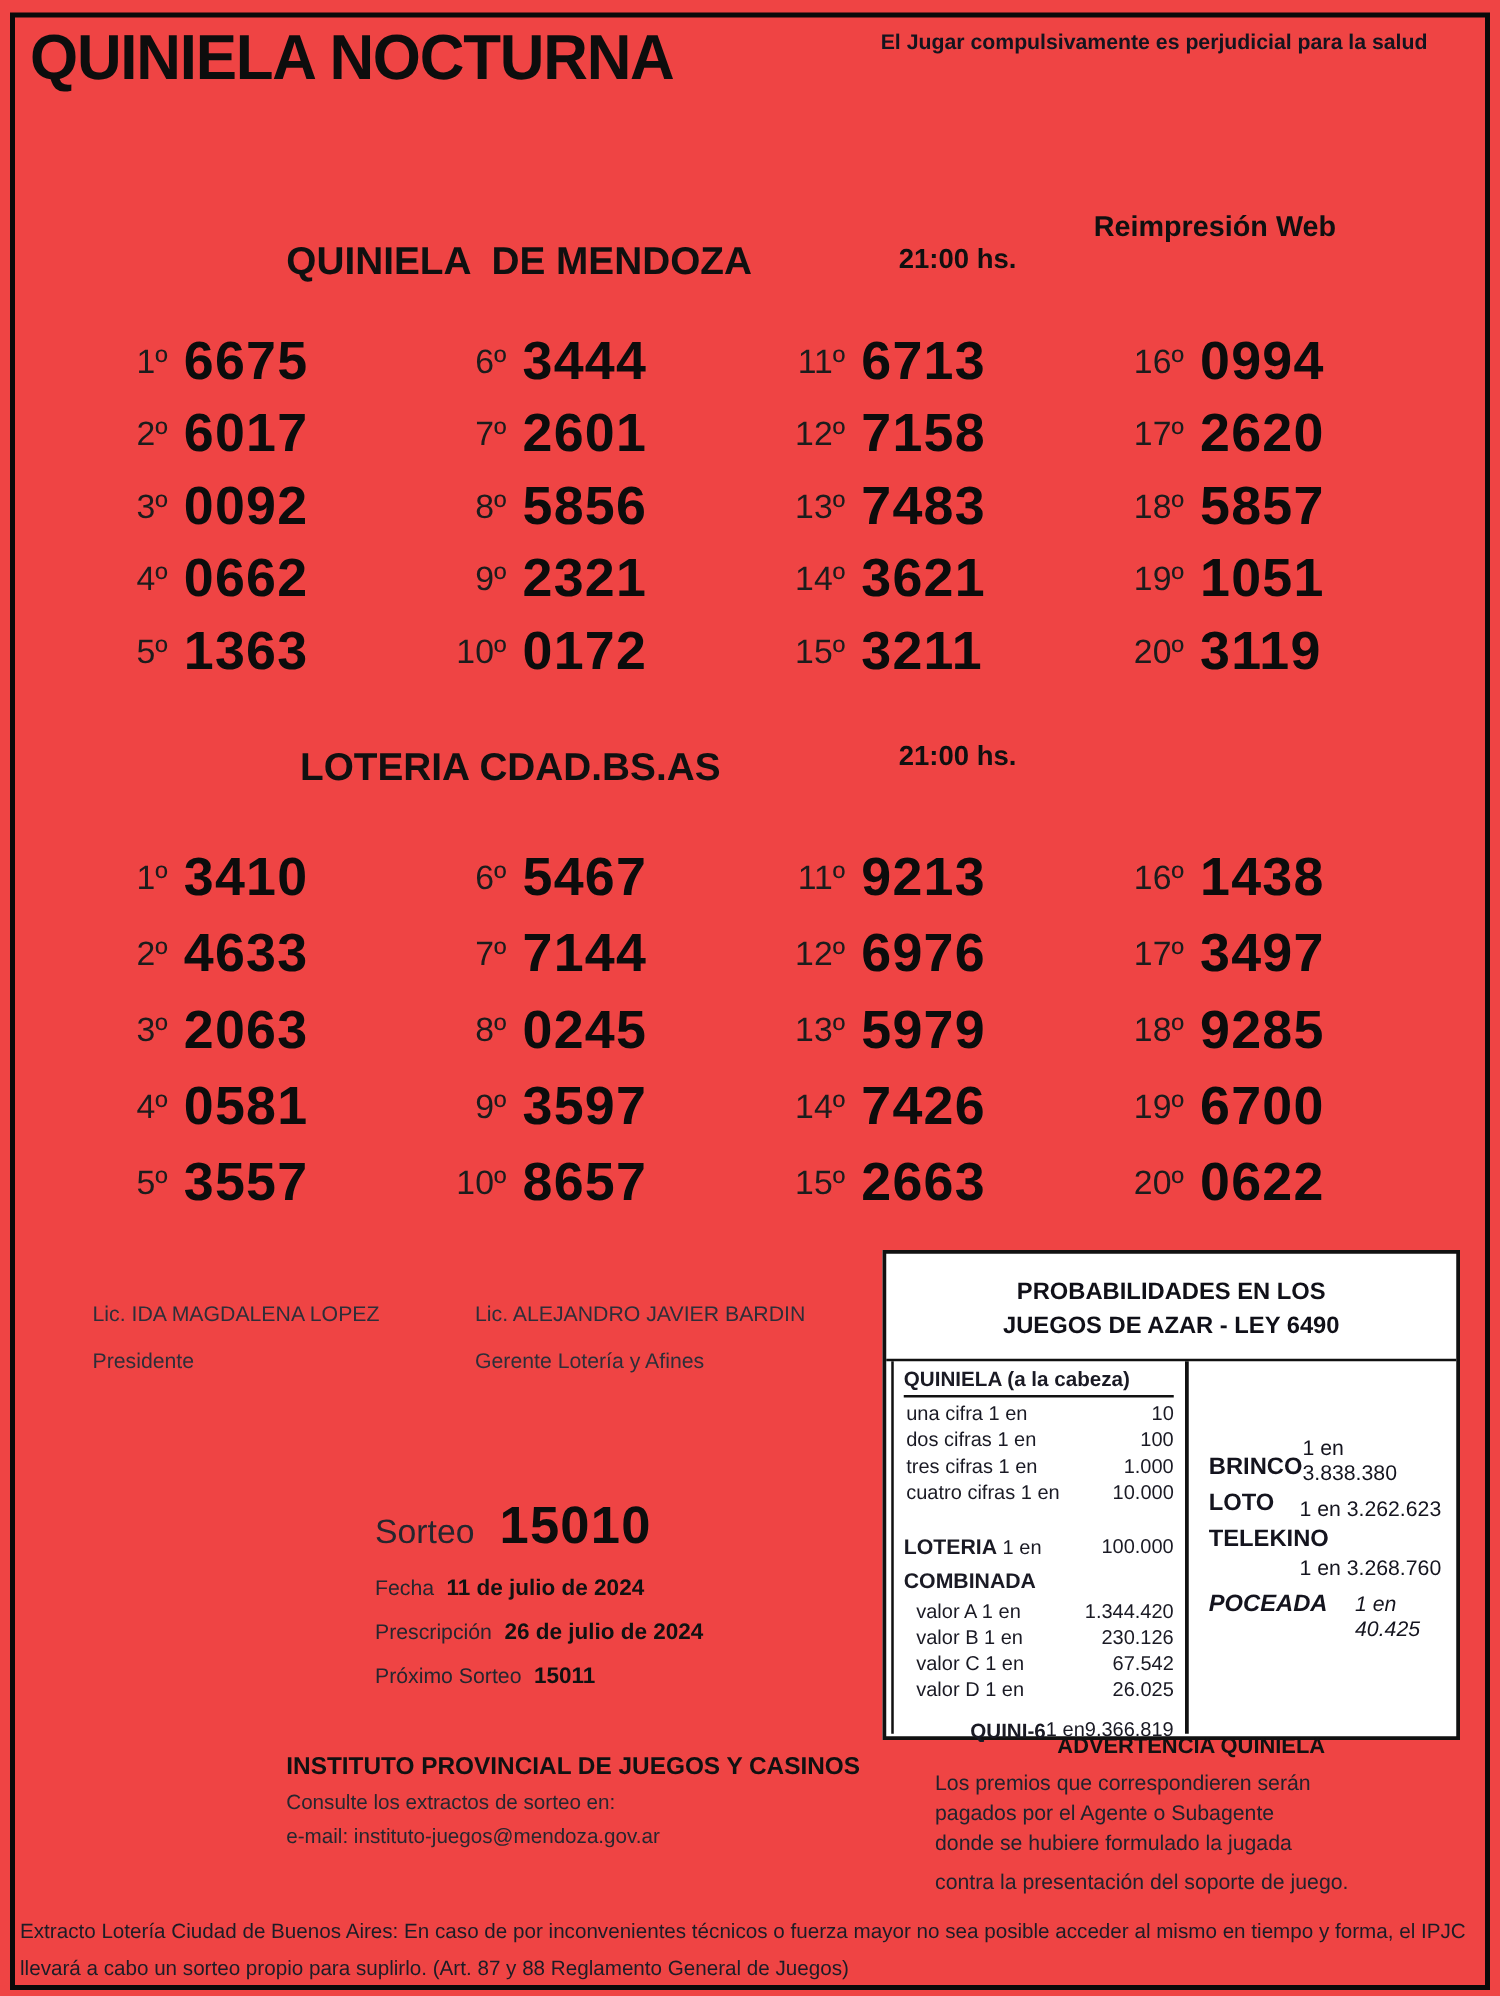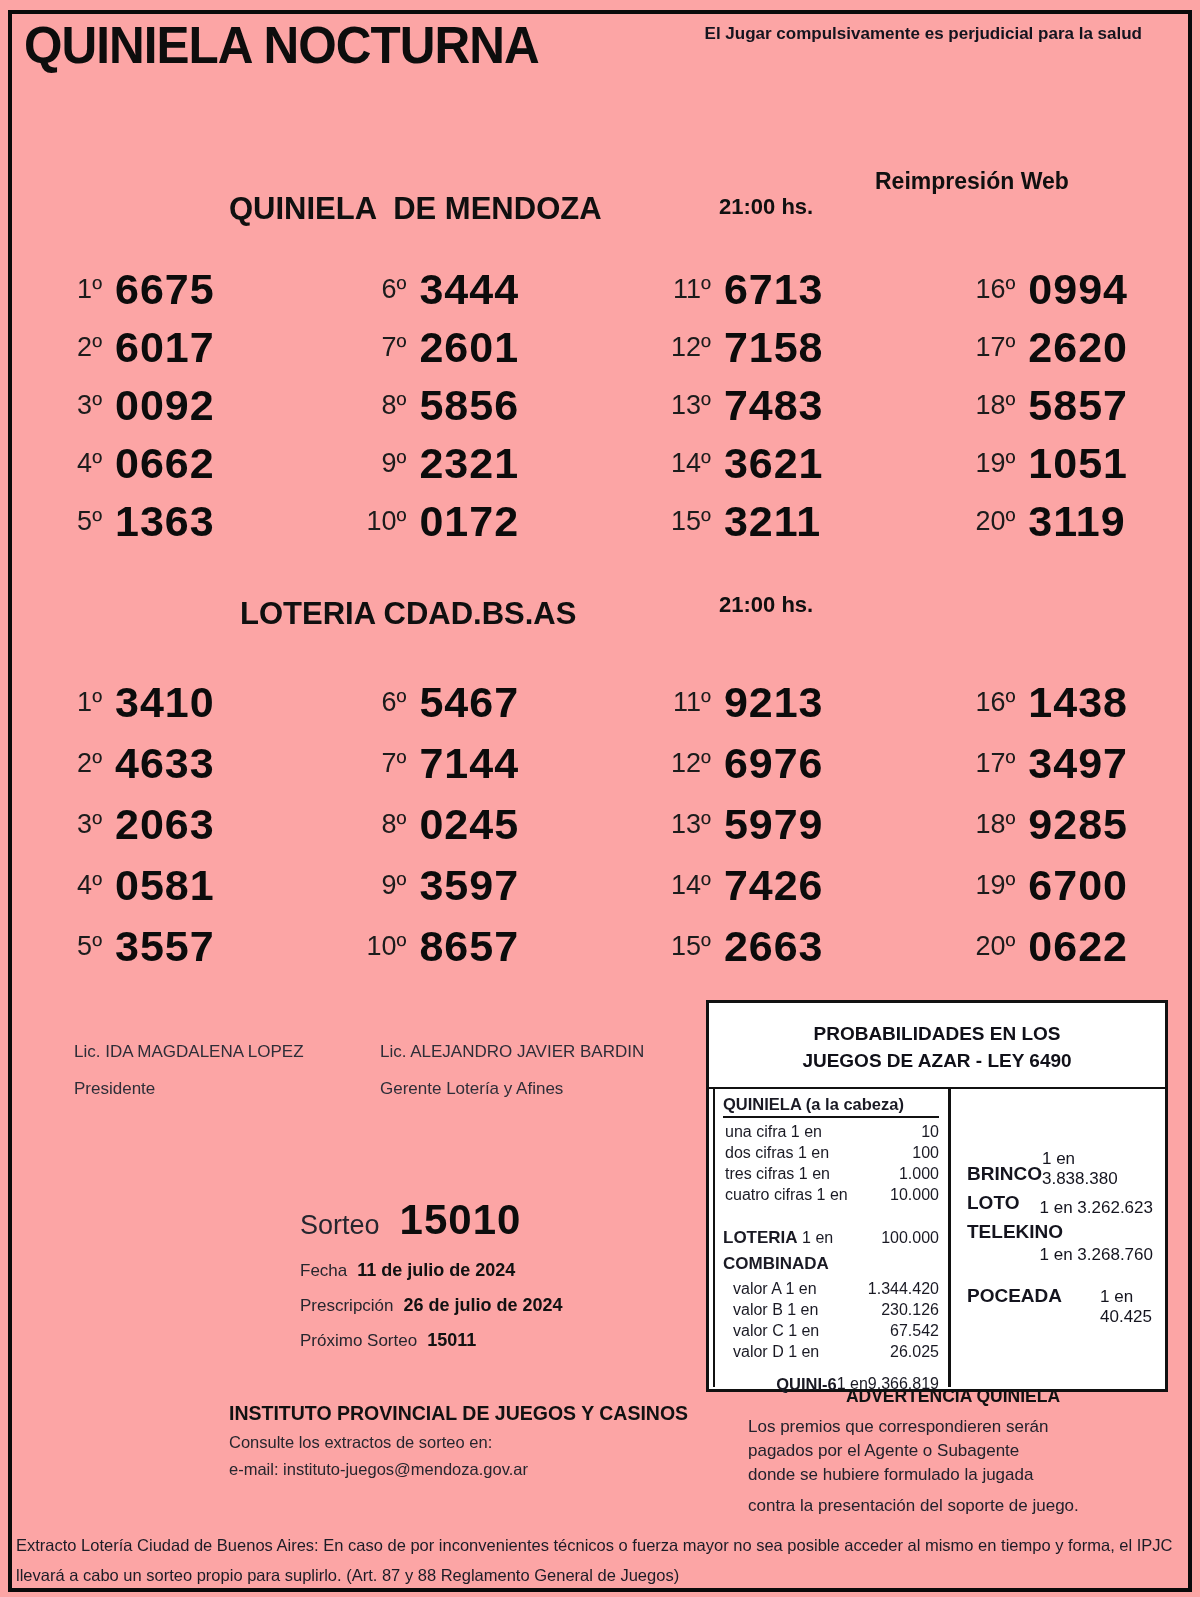--- a/index.html
+++ b/index.html
@@ -1,28 +1,28 @@
 <!DOCTYPE html>
 <html><head>
 <meta charset="utf-8">
 <style>
   * { margin:0; padding:0; box-sizing:border-box; }
   html,body { background:#ffffff; }
   body { font-family:"Liberation Sans", sans-serif; color:#1a1a1a; }
-  .page { position:relative; width:1200px; height:1597px; background:#fca5a5; overflow:hidden; }
+  .page { position:relative; width:1200px; height:1597px; background:#ef4444; overflow:hidden; }
   .page-border { position:absolute; left:8px; top:10px; right:8px; bottom:5px; border:4px solid #0a0a0a; pointer-events:none; }
 
   .main-title { position:absolute; left:24px; top:16px; font-size:51px; font-weight:700; letter-spacing:-1px; transform:scaleX(.97); transform-origin:left top; color:#0d0d0d; }
   .health-warning { position:absolute; right:58px; top:24px; font-size:17px; font-weight:700; color:#14141e; }
 
   .draw-title { position:absolute; font-size:31px; font-weight:700; white-space:pre; color:#101010; }
   .draw-time { position:absolute; font-size:22px; font-weight:700; color:#101010; }
   .reprint { position:absolute; left:875px; top:168px; font-size:23px; font-weight:700; color:#101010; }
 
-  .results-grid { position:absolute; left:44px; width:1084px; display:grid; grid-auto-flow:column; grid-template-columns:repeat(3,1fr); }
+  .results-grid { position:absolute; left:76px; width:1084px; display:grid; grid-auto-flow:column; grid-template-columns:repeat(4,1fr); }
   #grid-mendoza { top:260px; grid-template-rows:repeat(5,58px); }
   #grid-bsas { top:672px; grid-template-rows:repeat(5,61px); }
   .cell { display:flex; align-items:center; }
   .pos { display:inline-block; width:58px; text-align:right; font-size:27px; color:#1c1c1c; flex:none; }
   .num { margin-left:13px; font-size:43px; font-weight:700; letter-spacing:1px; color:#0c0c0c; }
 
   .official { position:absolute; font-size:17px; color:#2e2e38; }
   .official .o-name { display:block; }
   .official .o-role { display:block; margin-top:17px; }
 
@@ -40,21 +40,21 @@
   .comb-rows { margin-top:4px; }
   .comb-rows .prob-row .lbl { padding-left:10px; }
   .quini-row { display:flex; justify-content:flex-end; margin-top:12px; line-height:20px; }
   .quini-row .g { font-weight:700; font-size:16.5px; }
   .prob-right { flex:1; padding:56px 12px 0 16px; font-size:17px; color:#14141e; }
   .game { margin-bottom:7px; }
   .game .g-name { font-weight:700; font-size:19px; }
   .game.row { display:flex; justify-content:space-between; align-items:flex-end; }
   .game.row .g-odds { position:relative; top:4px; }
   .game.stacked .g-odds { display:block; text-align:right; margin-top:2px; }
-  .game.inline { margin-top:20px; display:flex; gap:38px; align-items:baseline; }
+  .game.inline { margin-top:8px; display:flex; gap:22px; align-items:baseline;font-style:italic; }
 
   
   .sorteo-block { position:absolute; left:300px; top:1196px; }
   .sorteo-line { display:flex; align-items:baseline; }
   .sorteo-label { font-size:27px; color:#26262e; }
   .sorteo-number { font-size:42px; font-weight:700; margin-left:20px; letter-spacing:1px; color:#0d0d0d; }
   .info-line { margin-top:14px; font-size:17px; color:#26262e; }
   .info-line b { font-size:18px; margin-left:10px; color:#111; }
   .info-line.first { margin-top:16px; }
 

